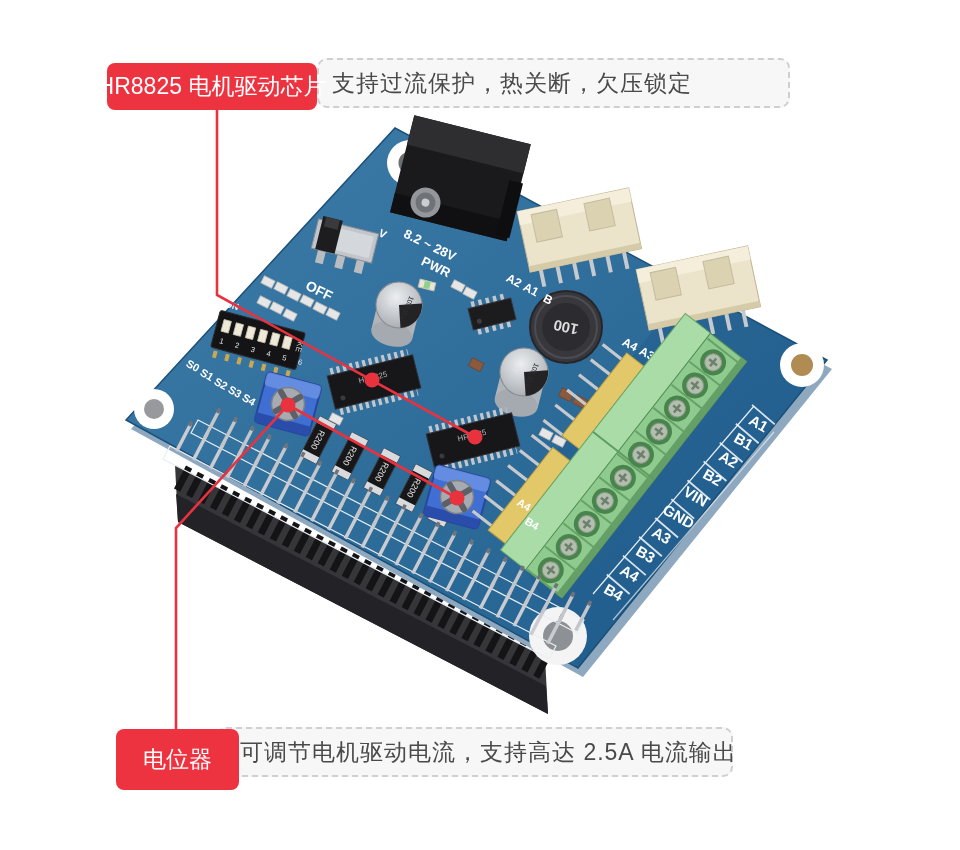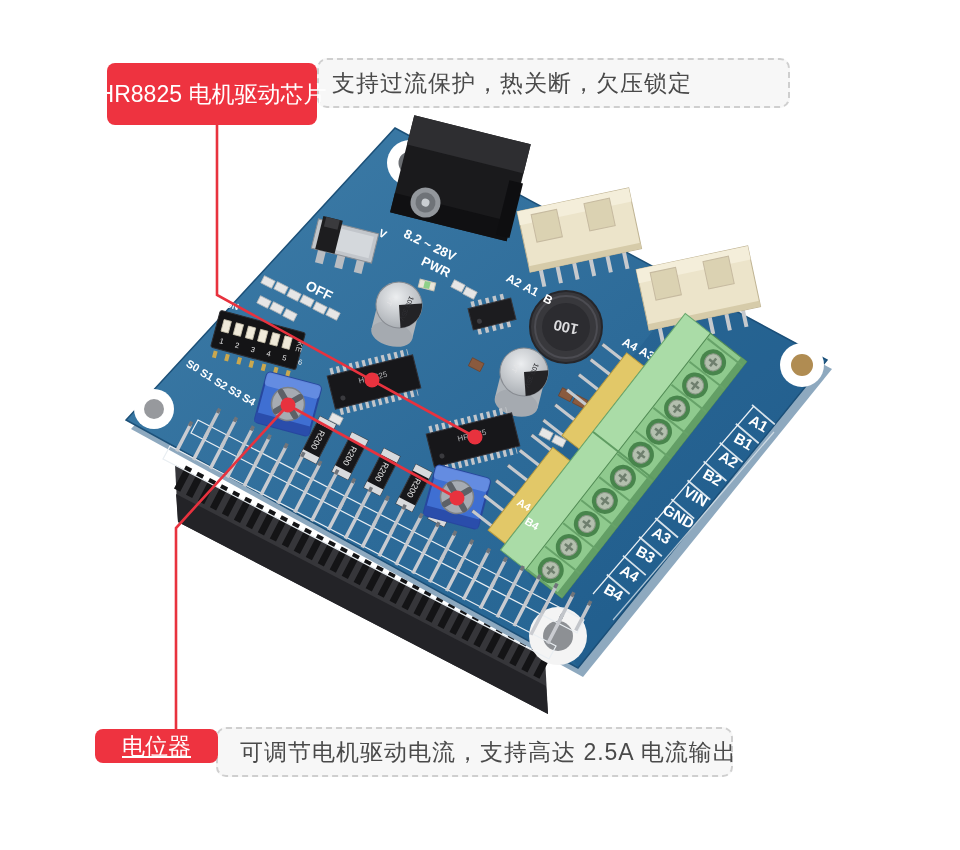--- a/index.html
+++ b/index.html
@@ -6,23 +6,23 @@
   .stage{position:relative;width:960px;height:850px;background:#ffffff;overflow:hidden;
          font-family:"Liberation Sans",sans-serif;}
   .stage svg{position:absolute;left:0;top:0;}
   .tag-red{position:absolute;background:#ee3340;color:#ffffff;border-radius:8px;
            display:flex;align-items:center;justify-content:center;
            font-size:23px;white-space:nowrap;z-index:30;}
   .tag-desc{position:absolute;background:#f7f7f7;border:2px dashed #cfcfcf;border-radius:10px;
             color:#4a4a4a;font-size:23px;display:flex;align-items:center;
             padding-left:22px;box-sizing:border-box;white-space:nowrap;
             letter-spacing:1px;z-index:20;}
-  #tag-top{left:107px;top:63px;width:210px;height:62px;}
+  #tag-top{left:107px;top:63px;width:210px;height:47px;}
   #desc-top{left:317px;top:58px;width:473px;height:50px;padding-left:13px;}
-  #tag-bottom{left:95px;top:729px;width:123px;height:34px;text-decoration:underline;}
+  #tag-bottom{left:116px;top:729px;width:123px;height:61px;}
   #desc-bottom{left:216px;top:727px;width:517px;height:50px;}
   svg text{font-family:"Liberation Sans",sans-serif;}
 </style>
 </head>
 <body>
 
 <div class="stage">
 
 <svg width="960" height="850" viewBox="0 0 960 850">
   <defs>

